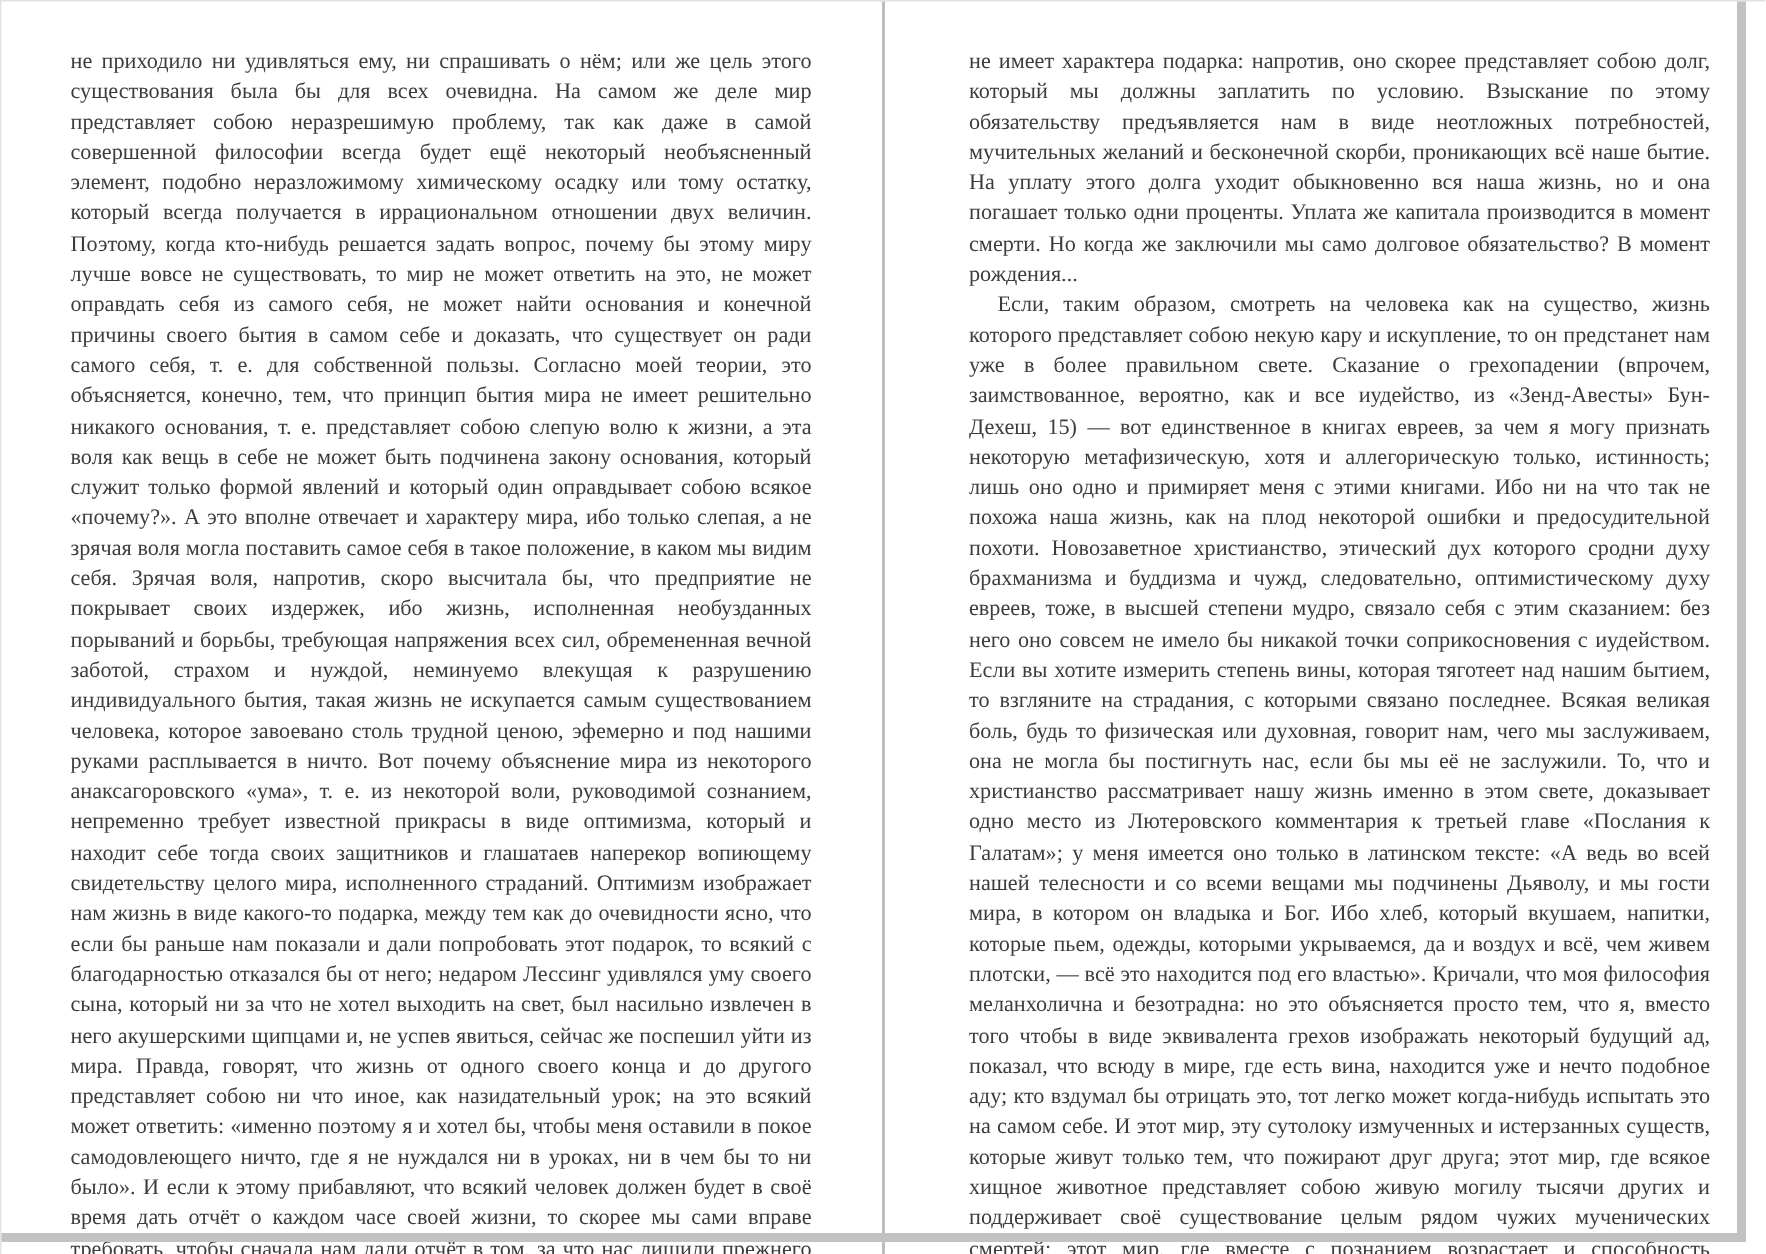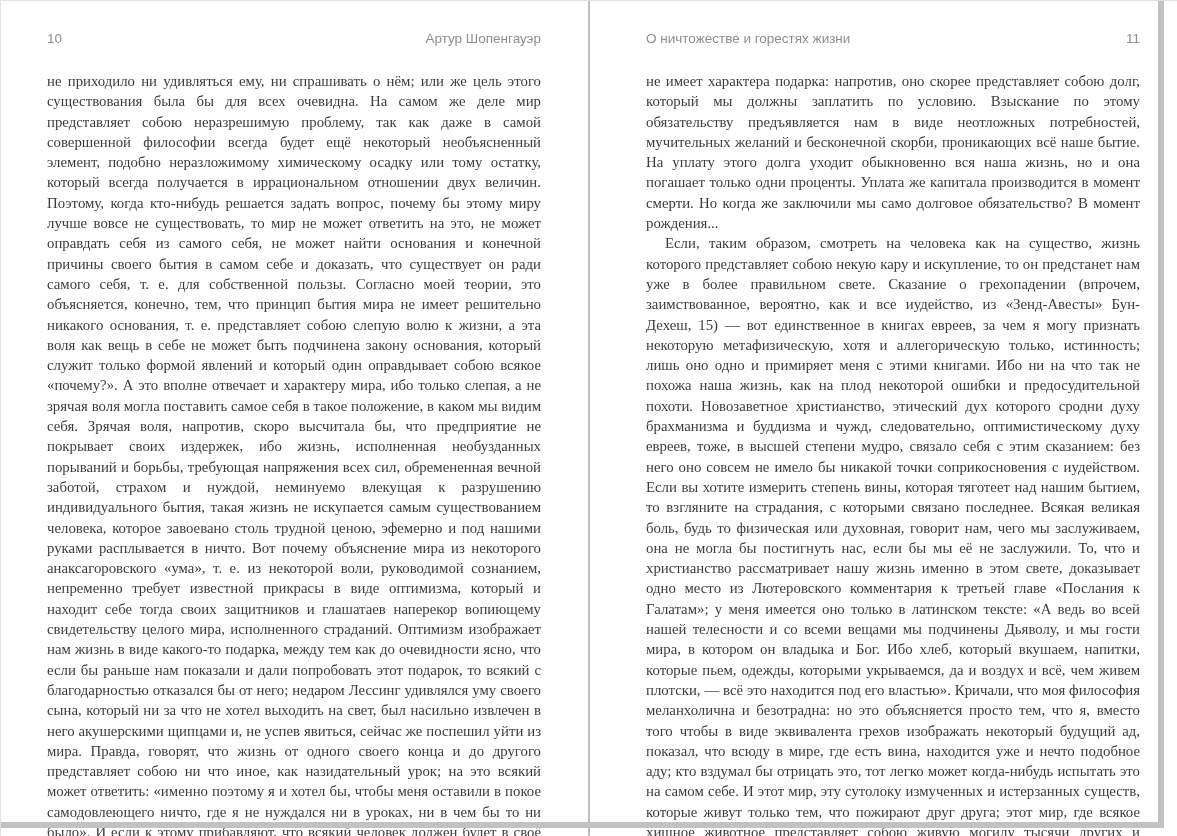--- a/index.html
+++ b/index.html
@@ -80,34 +80,26 @@
   .body-text p.indented {
     text-indent: 19px;
   }
 </style>
 </head>
 <body>
 
 <div class="spread">
 
   <div class="page left">
-    <div class="running-header">
-      <span>10</span>
-      <span>Артур Шопенгауэр</span>
-    </div>
     <div class="body-text">
       <p>не приходило ни удивляться ему, ни спрашивать о нём; или же цель этого существования была бы для всех очевидна. На самом же деле мир представляет собою неразрешимую проблему, так как даже в самой совершенной философии всегда будет ещё некоторый необъясненный элемент, подобно неразложимому химическому осадку или тому остатку, который всегда получается в иррациональном отношении двух величин. Поэтому, когда кто-нибудь решается задать вопрос, почему бы этому миру лучше вовсе не существовать, то мир не может ответить на это, не может оправдать себя из самого себя, не может найти основания и конечной причины своего бытия в самом себе и доказать, что существует он ради самого себя, т. е. для собственной пользы. Согласно моей теории, это объясняется, конечно, тем, что принцип бытия мира не имеет решительно никакого основания, т. е. представляет собою слепую волю к жизни, а эта воля как вещь в себе не может быть подчинена закону основания, который служит только формой явлений и который один оправдывает собою всякое «почему?». А это вполне отвечает и характеру мира, ибо только слепая, а не зрячая воля могла поставить самое себя в такое положение, в каком мы видим себя. Зрячая воля, напротив, скоро высчитала бы, что предприятие не покрывает своих издержек, ибо жизнь, исполненная необузданных порываний и борьбы, требующая напряжения всех сил, обремененная вечной заботой, страхом и нуждой, неминуемо влекущая к разрушению индивидуального бытия, такая жизнь не искупается самым существованием человека, которое завоевано столь трудной ценою, эфемерно и под нашими руками расплывается в ничто. Вот почему объяснение мира из некоторого анаксагоровского «ума», т. е. из некоторой воли, руководимой сознанием, непременно требует известной прикрасы в виде оптимизма, который и находит себе тогда своих защитников и глашатаев наперекор вопиющему свидетельству целого мира, исполненного страданий. Оптимизм изображает нам жизнь в виде какого-то подарка, между тем как до очевидности ясно, что если бы раньше нам показали и дали попробовать этот подарок, то всякий с благодарностью отказался бы от него; недаром Лессинг удивлялся уму своего сына, который ни за что не хотел выходить на свет, был насильно извлечен в него акушерскими щипцами и, не успев явиться, сейчас же поспешил уйти из мира. Правда, говорят, что жизнь от одного своего конца и до другого представляет собою ни что иное, как назидательный урок; на это всякий может ответить: «именно поэтому я и хотел бы, чтобы меня оставили в покое самодовлеющего ничто, где я не нуждался ни в уроках, ни в чем бы то ни было». И если к этому прибавляют, что всякий человек должен будет в своё время дать отчёт о каждом часе своей жизни, то скорее мы сами вправе требовать, чтобы сначала нам дали отчёт в том, за что нас лишили прежнего покоя и ввергли в такое несчастное, тёмное, трудное и скорбное положение. Вот куда, значит, приводят неверные принципы. Поистине, человеческое бытие нисколько</p>
     </div>
   </div>
 
   <div class="page right">
-    <div class="running-header">
-      <span>О ничтожестве и горестях жизни</span>
-      <span>11</span>
-    </div>
     <div class="body-text">
       <p>не имеет характера подарка: напротив, оно скорее представляет собою долг, который мы должны заплатить по условию. Взыскание по этому обязательству предъявляется нам в виде неотложных потребностей, мучительных желаний и бесконечной скорби, проникающих всё наше бытие. На уплату этого долга уходит обыкновенно вся наша жизнь, но и она погашает только одни проценты. Уплата же капитала производится в момент смерти. Но когда же заключили мы само долговое обязательство? В момент рождения...</p>
       <p class="indented">Если, таким образом, смотреть на человека как на существо, жизнь которого представляет собою некую кару и искупление, то он предстанет нам уже в более правильном свете. Сказание о грехопадении (впрочем, заимствованное, вероятно, как и все иудейство, из «Зенд-Авесты» Бун-Дехеш, 15) — вот единственное в книгах евреев, за чем я могу признать некоторую метафизическую, хотя и аллегорическую только, истинность; лишь оно одно и примиряет меня с этими книгами. Ибо ни на что так не похожа наша жизнь, как на плод некоторой ошибки и предосудительной похоти. Новозаветное христианство, этический дух которого сродни духу брахманизма и буддизма и чужд, следовательно, оптимистическому духу евреев, тоже, в высшей степени мудро, связало себя с этим сказанием: без него оно совсем не имело бы никакой точки соприкосновения с иудейством. Если вы хотите измерить степень вины, которая тяготеет над нашим бытием, то взгляните на страдания, с которыми связано последнее. Всякая великая боль, будь то физическая или духовная, говорит нам, чего мы заслуживаем, она не могла бы постигнуть нас, если бы мы её не заслужили. То, что и христианство рассматривает нашу жизнь именно в этом свете, доказывает одно место из Лютеровского комментария к третьей главе «Послания к Галатам»; у меня имеется оно только в латинском тексте: «А ведь во всей нашей телесности и со всеми вещами мы подчинены Дьяволу, и мы гости мира, в котором он владыка и Бог. Ибо хлеб, который вкушаем, напитки, которые пьем, одежды, которыми укрываемся, да и воздух и всё, чем живем плотски, — всё это находится под его властью». Кричали, что моя философия меланхолична и безотрадна: но это объясняется просто тем, что я, вместо того чтобы в виде эквивалента грехов изображать некоторый будущий ад, показал, что всюду в мире, где есть вина, находится уже и нечто подобное аду; кто вздумал бы отрицать это, тот легко может когда-нибудь испытать это на самом себе. И этот мир, эту сутолоку измученных и истерзанных существ, которые живут только тем, что пожирают друг друга; этот мир, где всякое хищное животное представляет собою живую могилу тысячи других и поддерживает своё существование целым рядом чужих мученических смертей; этот мир, где вместе с познанием возрастает и способность чувствовать горе, способность, которая поэтому в человеке достигает своей высшей степени, и тем высшей, чем он интеллигентнее, этот мир хотели приспособить к лейбницевской системе оптимизма и демонстрировать его как лучший из возможных миров.</p>
     </div>
   </div>
 
   <div class="gutter"></div>
   <div class="edge-right"></div>
   <div class="edge-bottom"></div>
 

